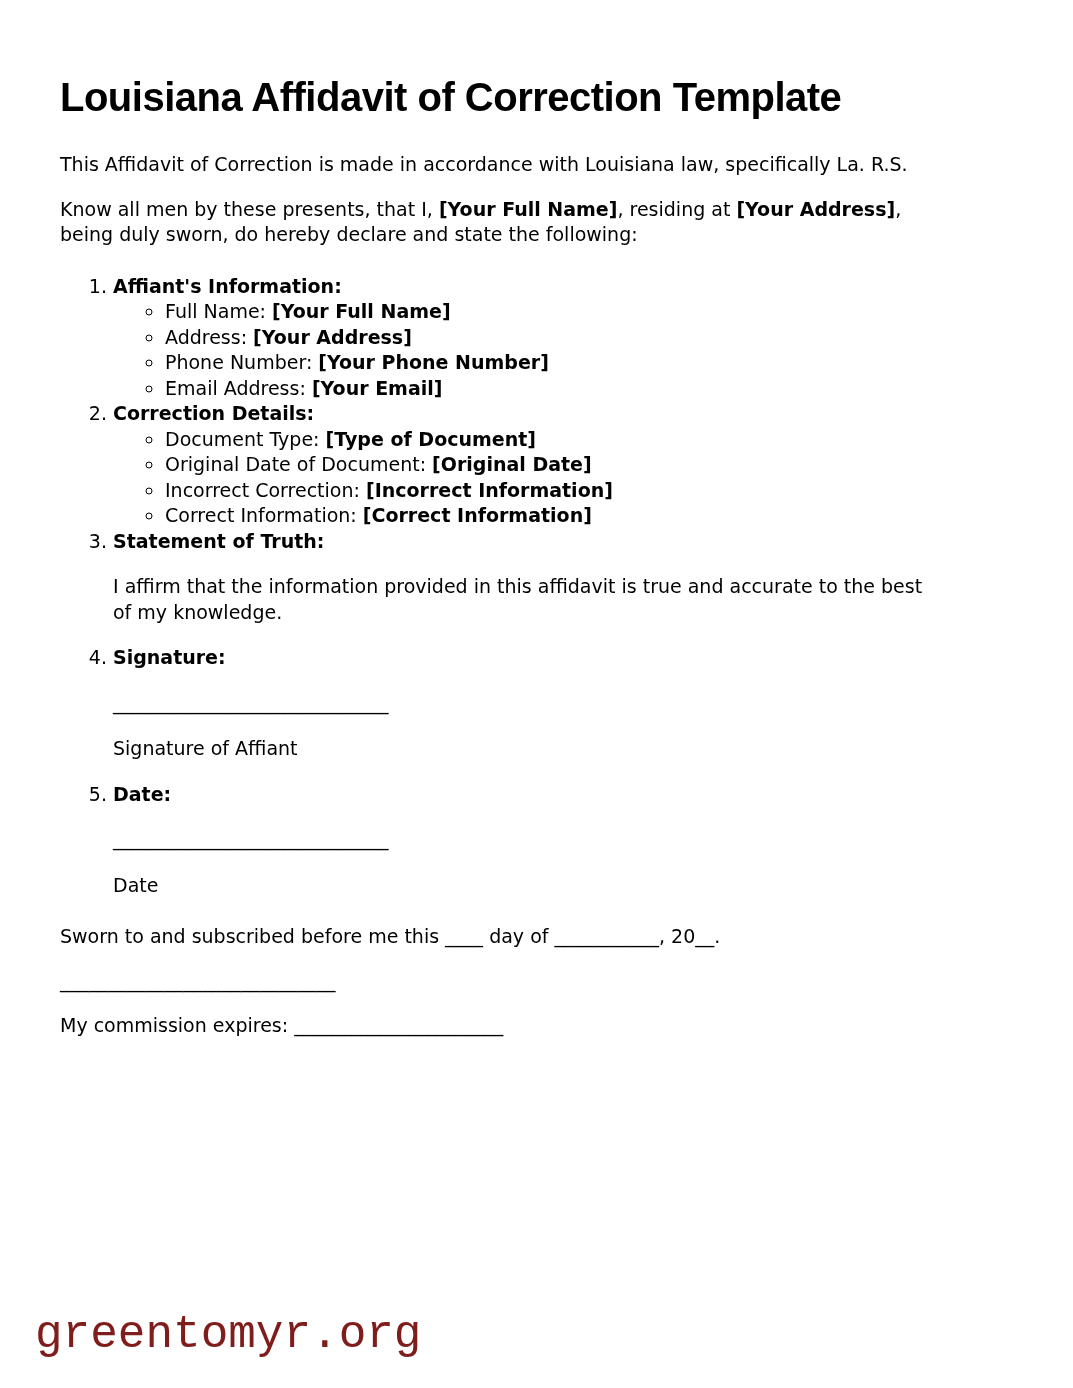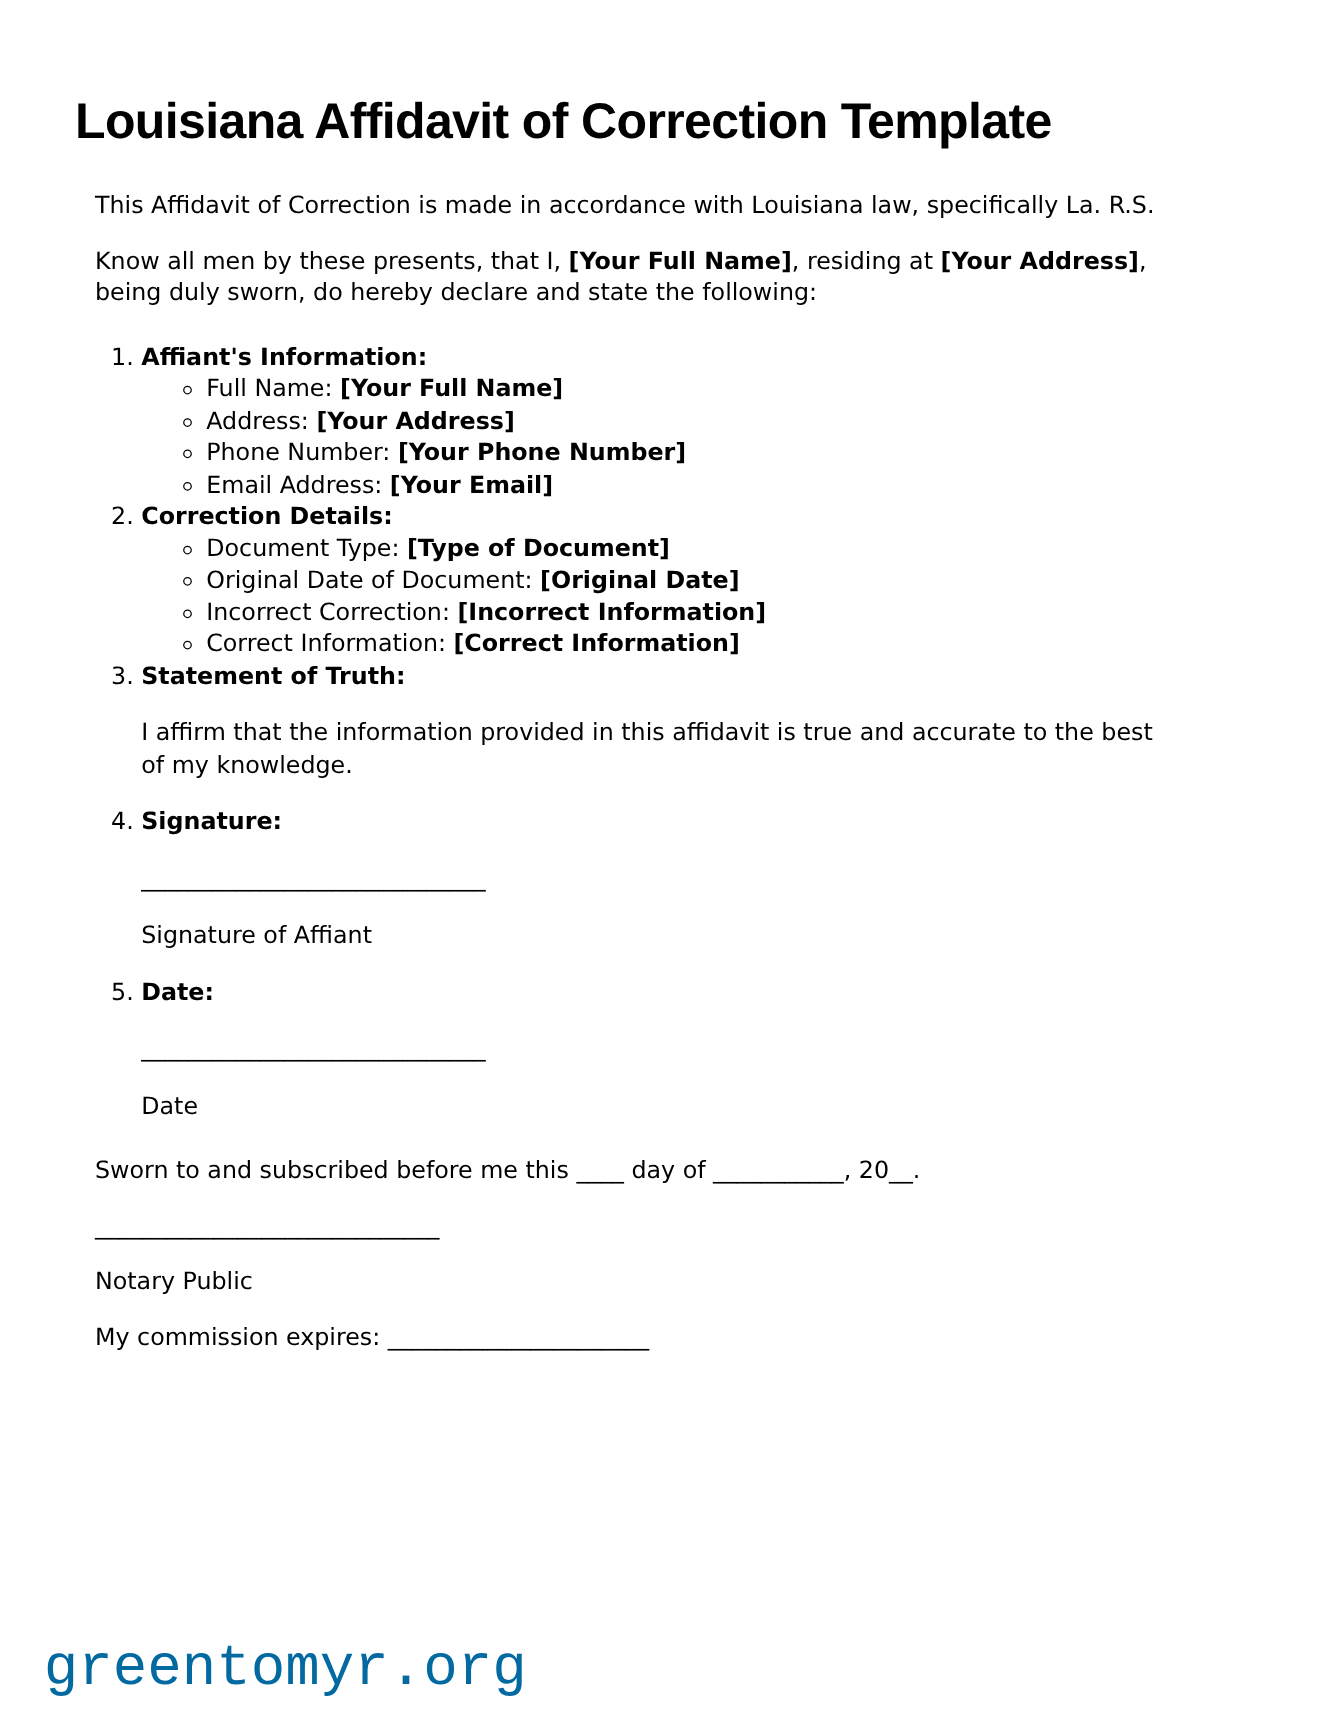--- a/index.html
+++ b/index.html
@@ -16,21 +16,21 @@
   }
   .page { padding: 72px 60px 0 60px; }
   h1 {
     font-family: "Liberation Sans", "DejaVu Sans", sans-serif;
     font-size: 40px;
     line-height: 50px;
     letter-spacing: -0.5px;
     font-weight: bold;
     margin: 0 0 30px 0;
   }
-  p { margin: 19px 16px; }
+  p { margin: 19px 0; }
   .line { display: block; }
   .b { font-weight: bold; text-align: center; }
   ol.main-list {
     margin: 26px 0;
     padding-left: 53px;
     list-style-type: decimal;
   }
   ol.main-list > li { margin: 0; }
   ul.sub-list {
     margin: 0;
@@ -39,21 +39,21 @@
   }
   li p { margin: 20px 0; }
   .blank-line { letter-spacing: 0; white-space: nowrap; }
   .watermark {
     position: absolute;
     left: 35px;
     top: 1310px;
     font-family: "Liberation Mono", "DejaVu Sans Mono", monospace;
     font-size: 46px;
     line-height: 50px;
-    color: #0369a1;
+    color: #7f1d1d;
   }
 </style>
 </head>
 <body>
 
 <div class="page">
 
   <h1>Louisiana Affidavit of Correction Template</h1>
 
   <p>
@@ -106,19 +106,18 @@
       <p class="blank-line">_____________________________</p>
       <p>Date</p>
     </li>
 
   </ol>
 
   <p>Sworn to and subscribed before me this ____ day of ___________, 20__.</p>
 
   <p class="blank-line">_____________________________</p>
 
-  <p>Notary Public</p>
 
   <p><span>My commission expires: </span><span class="blank-line">______________________</span></p>
 
 </div>
 
 <div class="watermark">greentomyr.org</div>
 
 </body></html>

